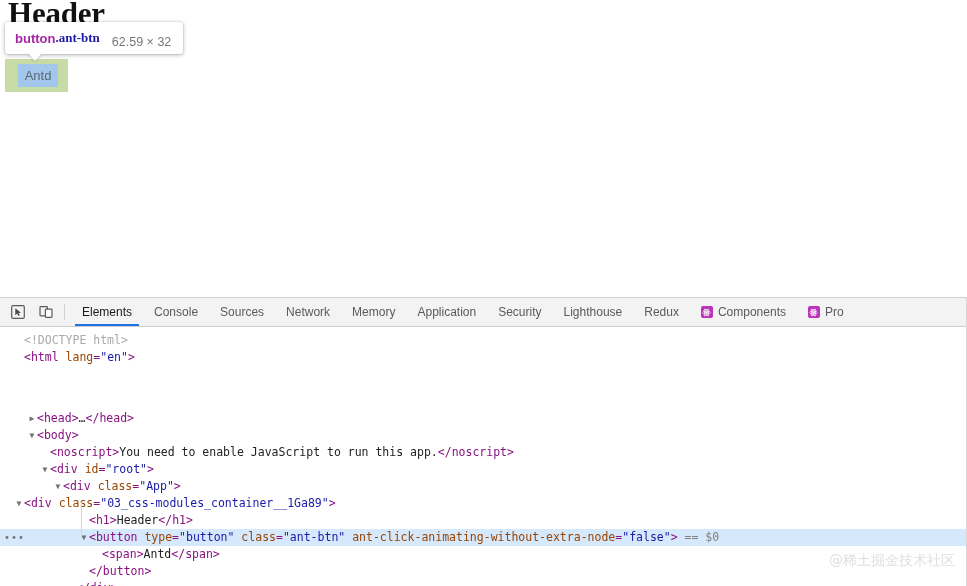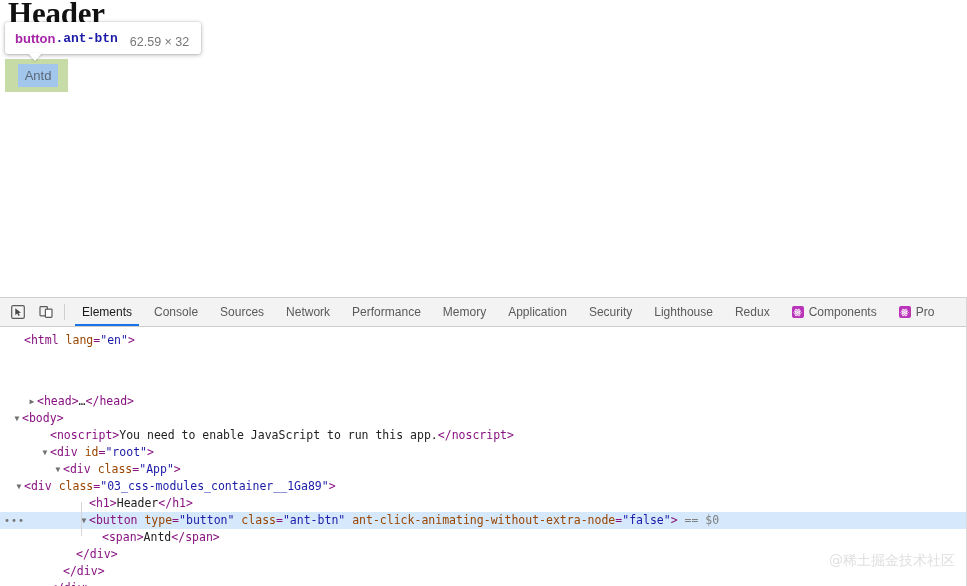--- a/index.html
+++ b/index.html
@@ -84,21 +84,21 @@
   #inspect-tooltip .tag-name {
     font-size: 13px;
     font-weight: bold;
     color: #a625a6;
     font-family: "Liberation Sans", sans-serif;
   }
   #inspect-tooltip .class-name {
     font-size: 13px;
     font-weight: bold;
     color: #1a1aa6;
-    font-family: Liberation Mono, monospace;
+    font-family: Liberation Serif, serif;
   }
   #inspect-tooltip .dims {
     font-size: 12.5px;
     color: #777777;
     margin-left: 12px;
     font-family: "Liberation Sans", sans-serif;
     margin-top: 8px;
   }
   #tooltip-arrow {
     position: absolute;
@@ -303,23 +303,20 @@
     <div class="tab">
       <span>Console</span>
     </div>
     <div class="tab">
       <span>Sources</span>
     </div>
     <div class="tab">
       <span>Network</span>
     </div>
     <div class="tab">
-      <span>Performance</span>
-    </div>
-    <div class="tab">
       <span>Memory</span>
     </div>
     <div class="tab">
       <span>Application</span>
     </div>
     <div class="tab">
       <span>Security</span>
     </div>
     <div class="tab">
       <span>Lighthouse</span>
@@ -345,30 +342,32 @@
           <ellipse cx="5" cy="5" rx="4.2" ry="1.7" fill="none" stroke="#ffffff" stroke-width="0.8"></ellipse>
           <ellipse cx="5" cy="5" rx="4.2" ry="1.7" fill="none" stroke="#ffffff" stroke-width="0.8" transform="rotate(60 5 5)"></ellipse>
           <ellipse cx="5" cy="5" rx="4.2" ry="1.7" fill="none" stroke="#ffffff" stroke-width="0.8" transform="rotate(120 5 5)"></ellipse>
         </svg>
       </span>
       <span>Pro</span>
     </div>
   </div>
 
   <div id="dom-tree">
+      <div class="node-row" style="padding-left: 14px;"><span class="twisty none"></span><span class="doctype">&lt;!DOCTYPE html&gt;</span></div>
       <div class="node-row" style="padding-left: 14px;"><span class="twisty none"></span><span class="punct">&lt;</span><span class="tagn">html</span><span class="attrn"> lang</span><span class="punct">=</span><span class="attrv">"en"</span><span class="punct">&gt;</span></div>
       <div class="node-row" style="padding-left: 27px; margin-top: 44px;"><span class="twisty closed"></span><span class="punct">&lt;</span><span class="tagn">head</span><span class="punct">&gt;</span><span class="textn">…</span><span class="punct">&lt;/</span><span class="tagn">head</span><span class="punct">&gt;</span></div>
-      <div class="node-row" style="padding-left: 12px;"><span class="twisty open"></span><span class="punct">&lt;</span><span class="tagn">body</span><span class="punct">&gt;</span></div>
+      <div class="node-row" style="padding-left: 27px;"><span class="twisty open"></span><span class="punct">&lt;</span><span class="tagn">body</span><span class="punct">&gt;</span></div>
       <div class="node-row" style="padding-left: 40px;"><span class="twisty none"></span><span class="punct">&lt;</span><span class="tagn">noscript</span><span class="punct">&gt;</span><span class="textn">You need to enable JavaScript to run this app.</span><span class="punct">&lt;/</span><span class="tagn">noscript</span><span class="punct">&gt;</span></div>
       <div class="node-row" style="padding-left: 40px;"><span class="twisty open"></span><span class="punct">&lt;</span><span class="tagn">div</span><span class="attrn"> id</span><span class="punct">=</span><span class="attrv">"root"</span><span class="punct">&gt;</span></div>
       <div class="node-row" style="padding-left: 53px;"><span class="twisty open"></span><span class="punct">&lt;</span><span class="tagn">div</span><span class="attrn"> class</span><span class="punct">=</span><span class="attrv">"App"</span><span class="punct">&gt;</span></div>
       <div class="node-row" style=""><span class="twisty open"></span><span class="punct">&lt;</span><span class="tagn">div</span><span class="attrn"> class</span><span class="punct">=</span><span class="attrv">"03_css-modules_container__1Ga89"</span><span class="punct">&gt;</span></div>
       <div class="node-row" style="padding-left: 79px;"><span class="twisty none"></span><span class="punct">&lt;</span><span class="tagn">h1</span><span class="punct">&gt;</span><span class="textn">Header</span><span class="punct">&lt;/</span><span class="tagn">h1</span><span class="punct">&gt;</span></div>
       <div class="node-row selected" style="padding-left: 79px;"><span class="ellipsis-badge">•••</span><span class="twisty open"></span><span class="punct">&lt;</span><span class="tagn">button</span><span class="attrn"> type</span><span class="punct">=</span><span class="attrv">"button"</span><span class="attrn"> class</span><span class="punct">=</span><span class="attrv">"ant-btn"</span><span class="attrn"> ant-click-animating-without-extra-node</span><span class="punct">=</span><span class="attrv">"false"</span><span class="punct">&gt;</span><span class="dollar">  == $0</span></div>
       <div class="node-row" style="padding-left: 92px;"><span class="twisty none"></span><span class="punct">&lt;</span><span class="tagn">span</span><span class="punct">&gt;</span><span class="textn">Antd</span><span class="punct">&lt;/</span><span class="tagn">span</span><span class="punct">&gt;</span></div>
+      <div class="node-row" style="padding-left: 79px;"><span class="twisty none"></span><span class="punct">&lt;/</span><span class="tagn">button</span><span class="punct">&gt;</span></div>
       <div class="node-row" style="padding-left: 66px;"><span class="twisty none"></span><span class="punct">&lt;/</span><span class="tagn">div</span><span class="punct">&gt;</span></div>
       <div class="node-row" style="padding-left: 53px;"><span class="twisty none"></span><span class="punct">&lt;/</span><span class="tagn">div</span><span class="punct">&gt;</span></div>
       <div class="node-row" style="padding-left: 40px;"><span class="twisty none"></span><span class="punct">&lt;/</span><span class="tagn">div</span><span class="punct">&gt;</span></div>
       <div class="vguide" style="left: 81px; top: 175px; height: 34px; bottom: auto;"></div>
     </div>
 </div>
 
 <div id="right-edge"></div>
 
 <div id="watermark">@稀土掘金技术社区</div>

